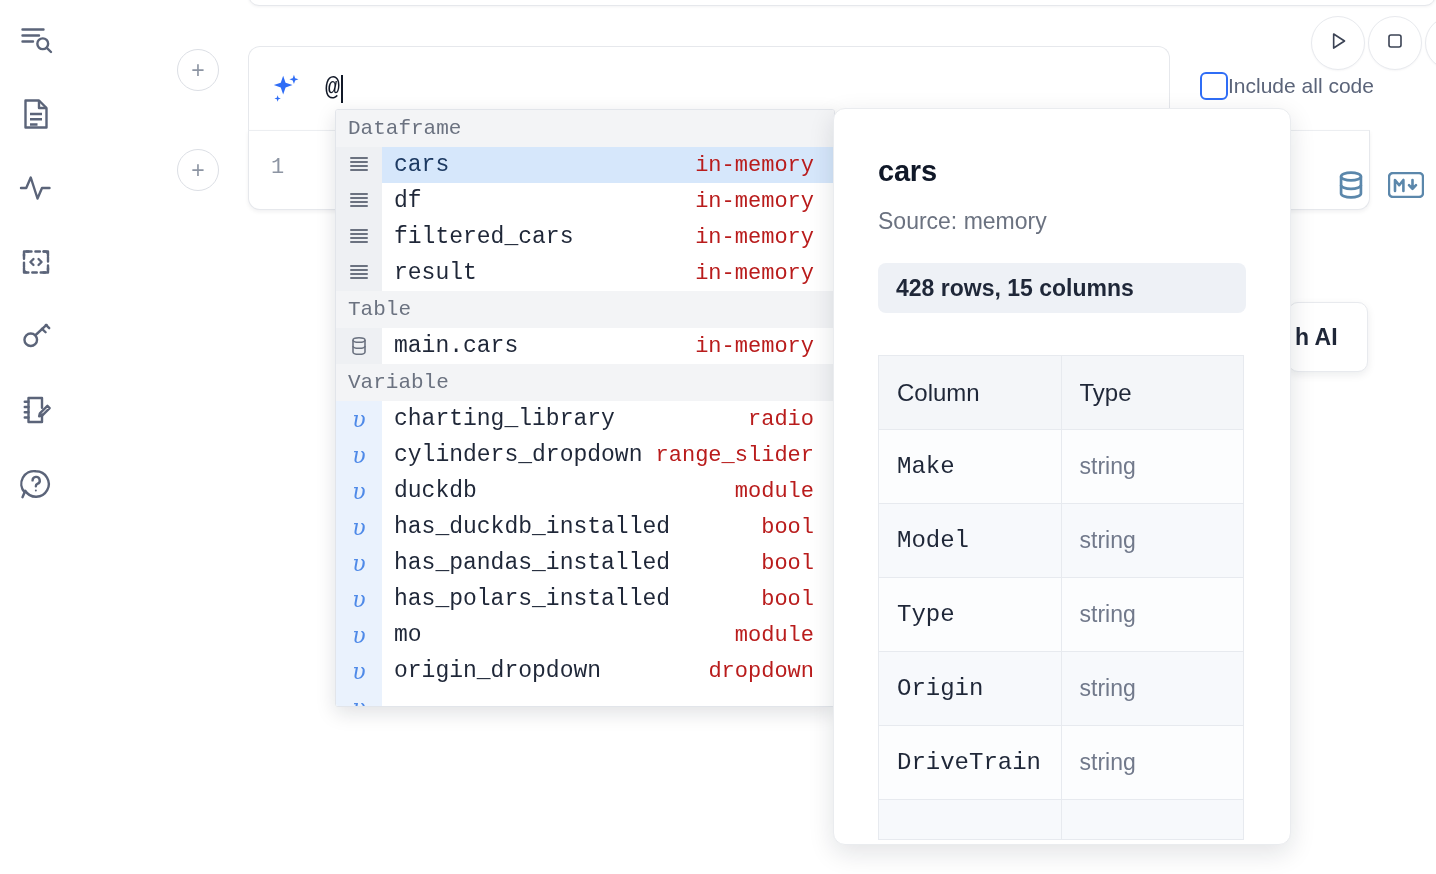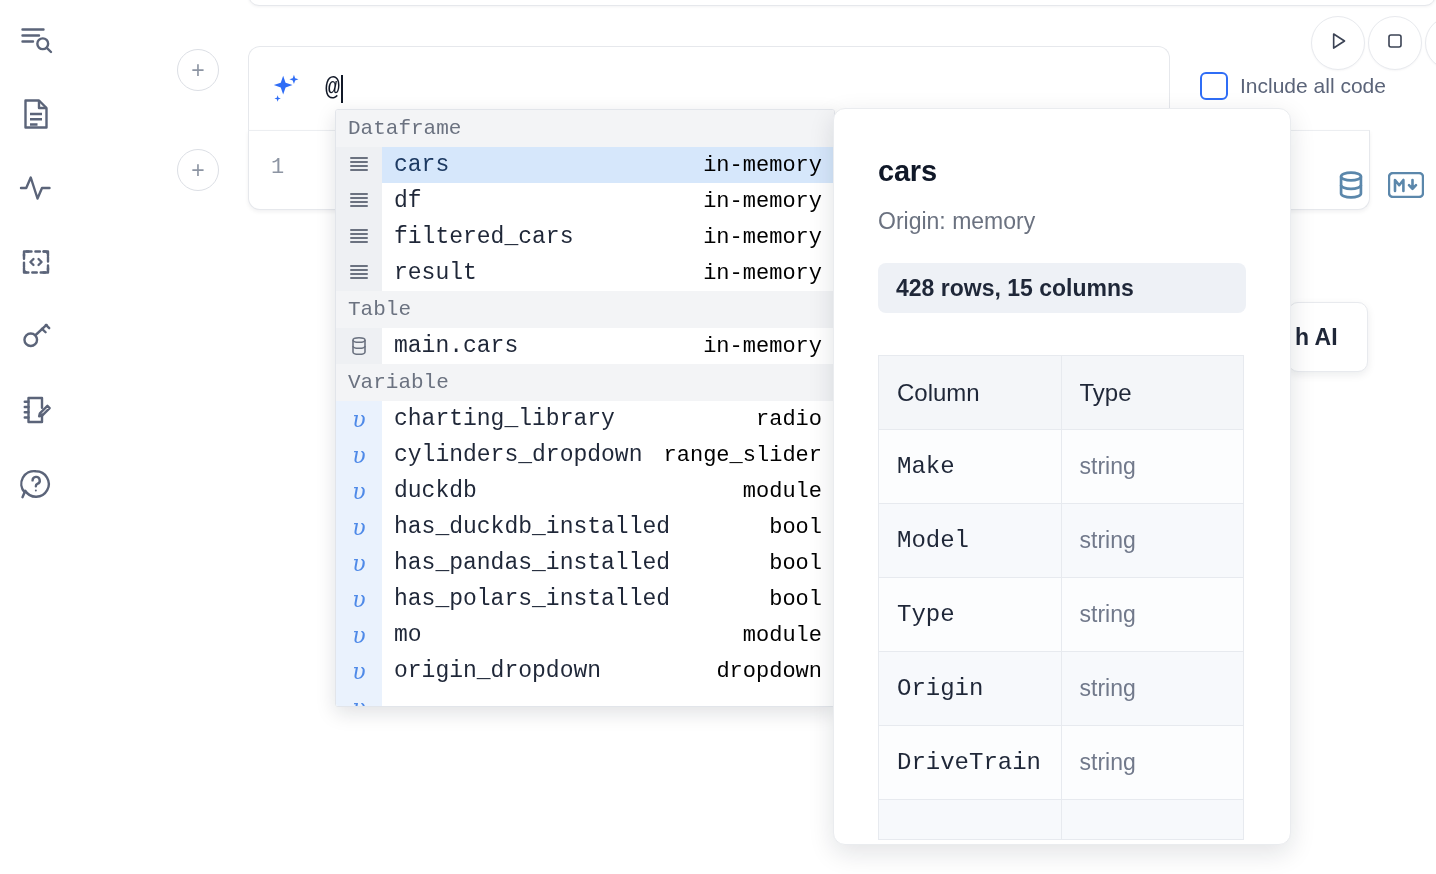--- a/index.html
+++ b/index.html
@@ -80,21 +80,21 @@
     display: flex; align-items: center; justify-content: center;
     color: #3b4354; cursor: pointer;
     box-shadow: 0 1px 2px rgba(16,24,40,.04);
   }
   #run-button { left: 1311px; top: 16px; }
   #stop-button { left: 1368px; top: 16px; }
   #extra-button { left: 1425px; top: 16px; }
 
   .include-row {
     position: absolute; left: 1200px; top: 72px;
-    display: flex; align-items: center; gap: 12px; cursor: pointer;
+    display: flex; align-items: center; cursor: pointer;
   }
   .checkbox {
     width: 28px; height: 28px; border: 2px solid #2f6df6; border-radius: 6px;
     background: #ffffff; flex: none;
   }
   .include-label { font-size: 21px; color: #5b6479; white-space: nowrap; }
 
   
   .cell-icon {
     position: absolute; color: #5b87ab; cursor: pointer;
@@ -131,21 +131,21 @@
     width: 46px; height: 36px; flex: none; display: flex;
     align-items: center; justify-content: center;
     background: #eef0f3;
   }
   .ac-gutter.var { background: #eaf2fd; }
   .ac-name {
     font-size: 23px; color: #1f2738; padding-left: 12px; white-space: nowrap;
   }
   .ac-item.sel .ac-name { color: #1d3a62; }
   .ac-type {
-    margin-left: auto; font-size: 22px; color: #000000; padding-right: 12px;
+    margin-left: auto; font-size: 22px; color: #b91c1c; padding-right: 20px;
     white-space: nowrap;
   }
   .gutter-glyph-var {
     font-size: 22px; color: #4f8ae8; font-style: italic;
     font-family: "DejaVu Serif", serif;
   }
 
   
   .info {
     position: absolute; left: 833px; top: 108px; width: 458px; height: 737px;
@@ -425,21 +425,21 @@
       </div>
       <div class="ac-item">
         <div class="ac-gutter var">
           <span class="gutter-glyph-var">υ</span>
         </div>
       </div>
     </div>
 
   <div class="info">
     <div class="info-title">cars</div>
-    <div class="info-source">Origin: memory</div>
+    <div class="info-source">Source: memory</div>
     <div class="info-badge">428 rows, 15 columns</div>
     <table class="info-table">
       <thead>
         <tr>
           <th>Column</th>
           <th>Type</th>
         </tr>
       </thead>
       <tbody id="schema-body">
           <tr>

